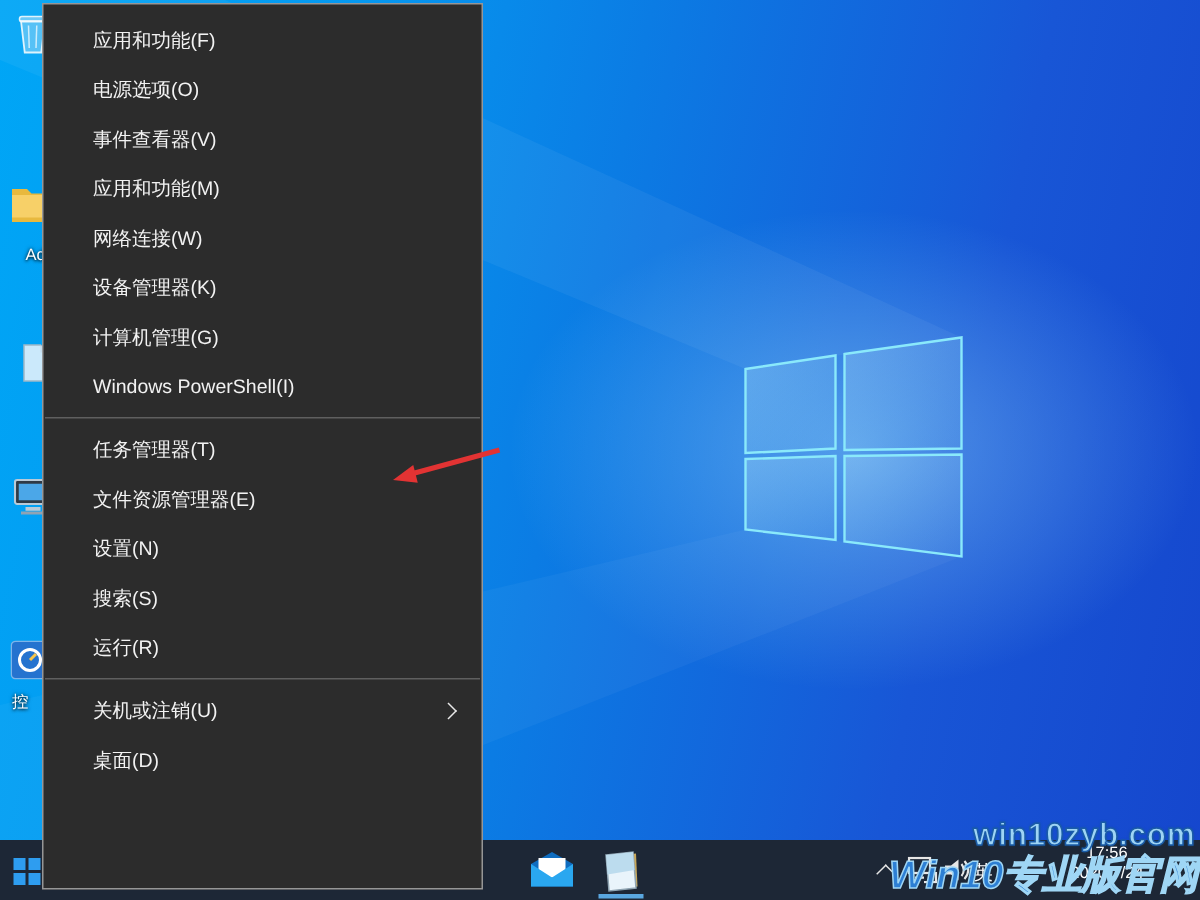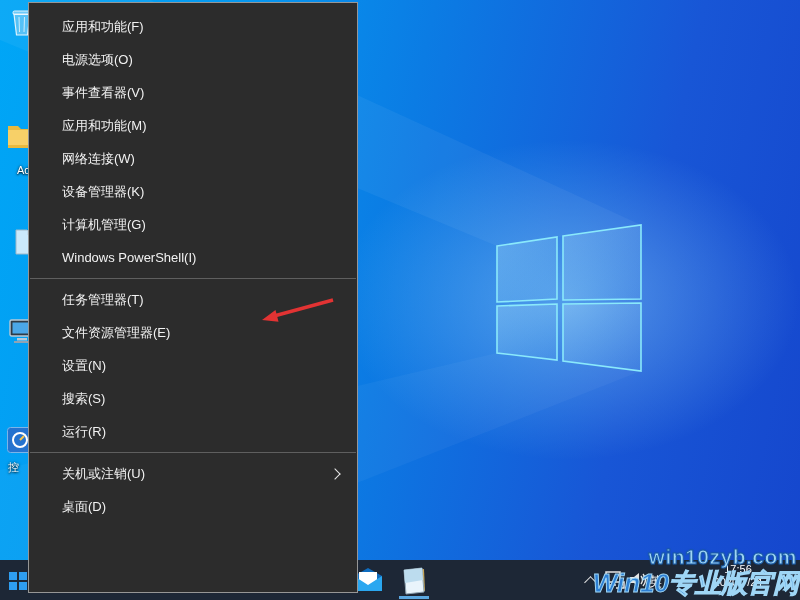--- a/index.html
+++ b/index.html
@@ -17,21 +17,21 @@
   
   .dicon { position:absolute; z-index:5; }
   .dlabel {
     position:absolute; z-index:5; color:#fff; font-size:11px;
     text-shadow:0 1px 2px rgba(0,0,0,.85), 0 0 3px rgba(0,0,0,.6);
     white-space:nowrap;
   }
 
   
   .winx-menu {
-    position:absolute; left:28px; top:2px; width:330px; height:591px;
+    position:absolute; left:28px; top:2px; width:294px; height:591px;
     background:#2c2c2c; border:1px solid #969696;
     padding-top:7px; padding-bottom:5px;
     z-index:50; color:#f2f2f2; font-size:13px;
   }
   .menu-item {
     height:33px; display:flex; align-items:center;
     padding:0 12px 0 33px; cursor:default; white-space:nowrap;
   }
   .menu-sep { height:1px; background:#5f5f5f; margin:4px 1px; }
   .sub-chev {

